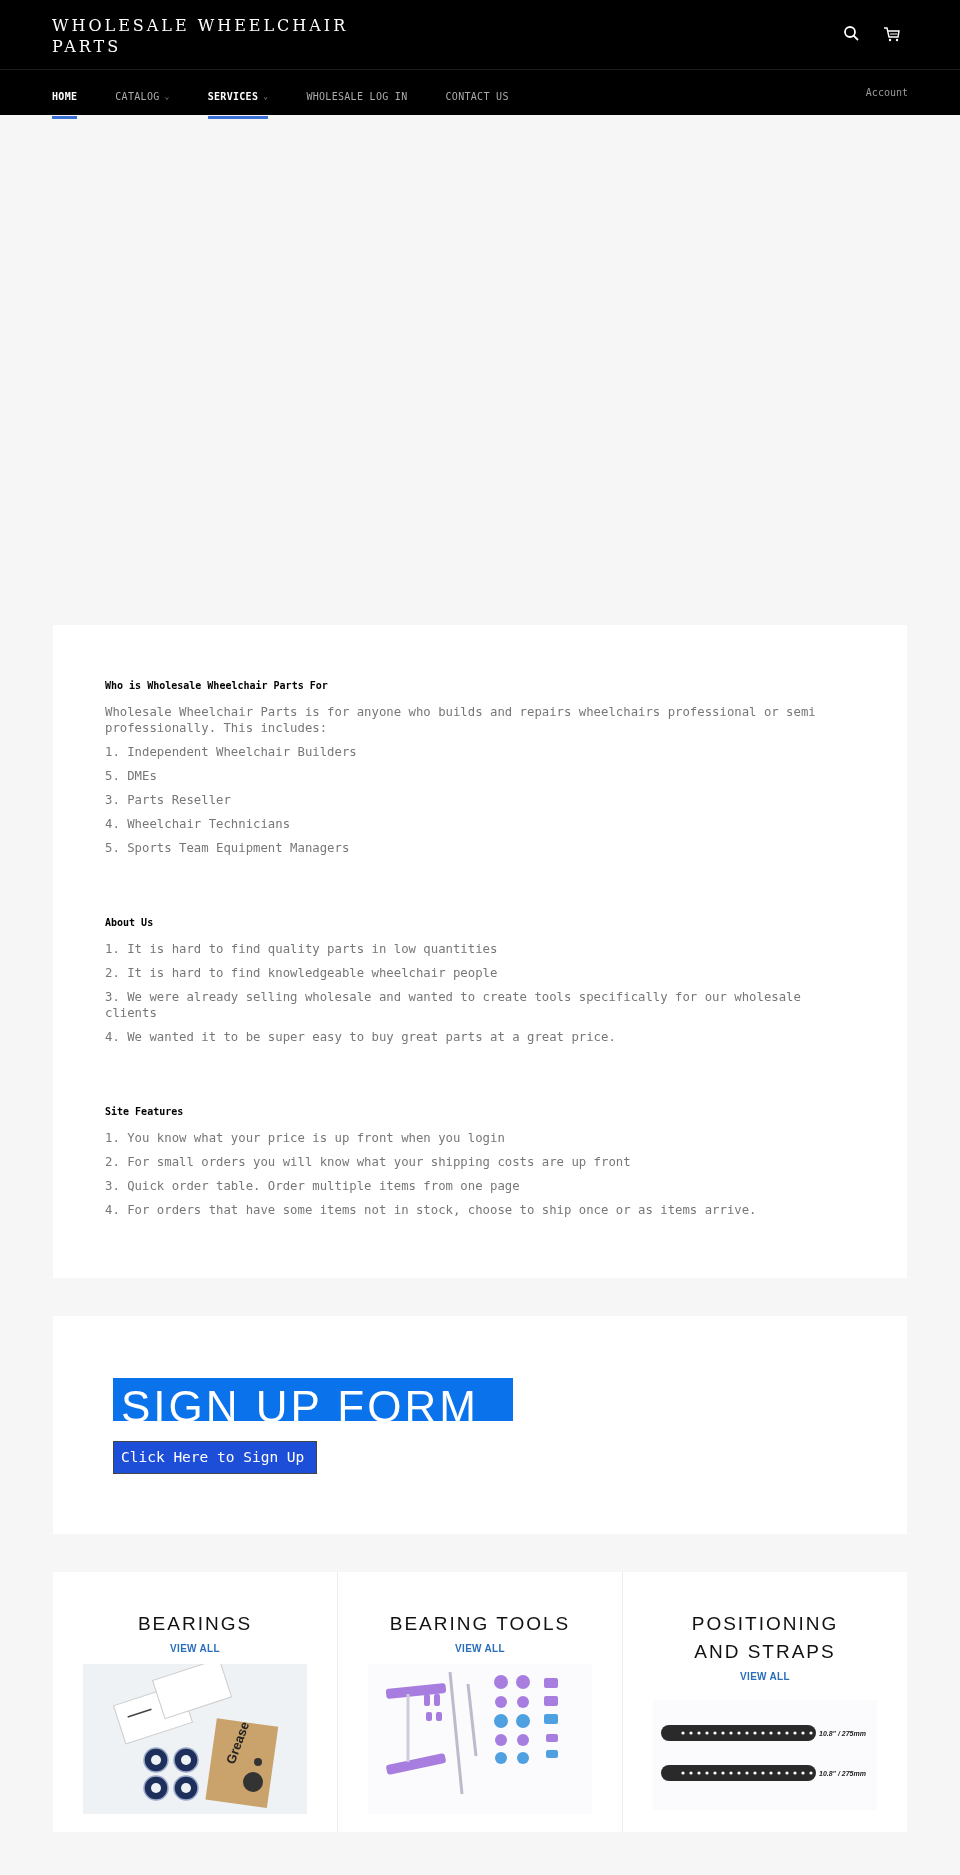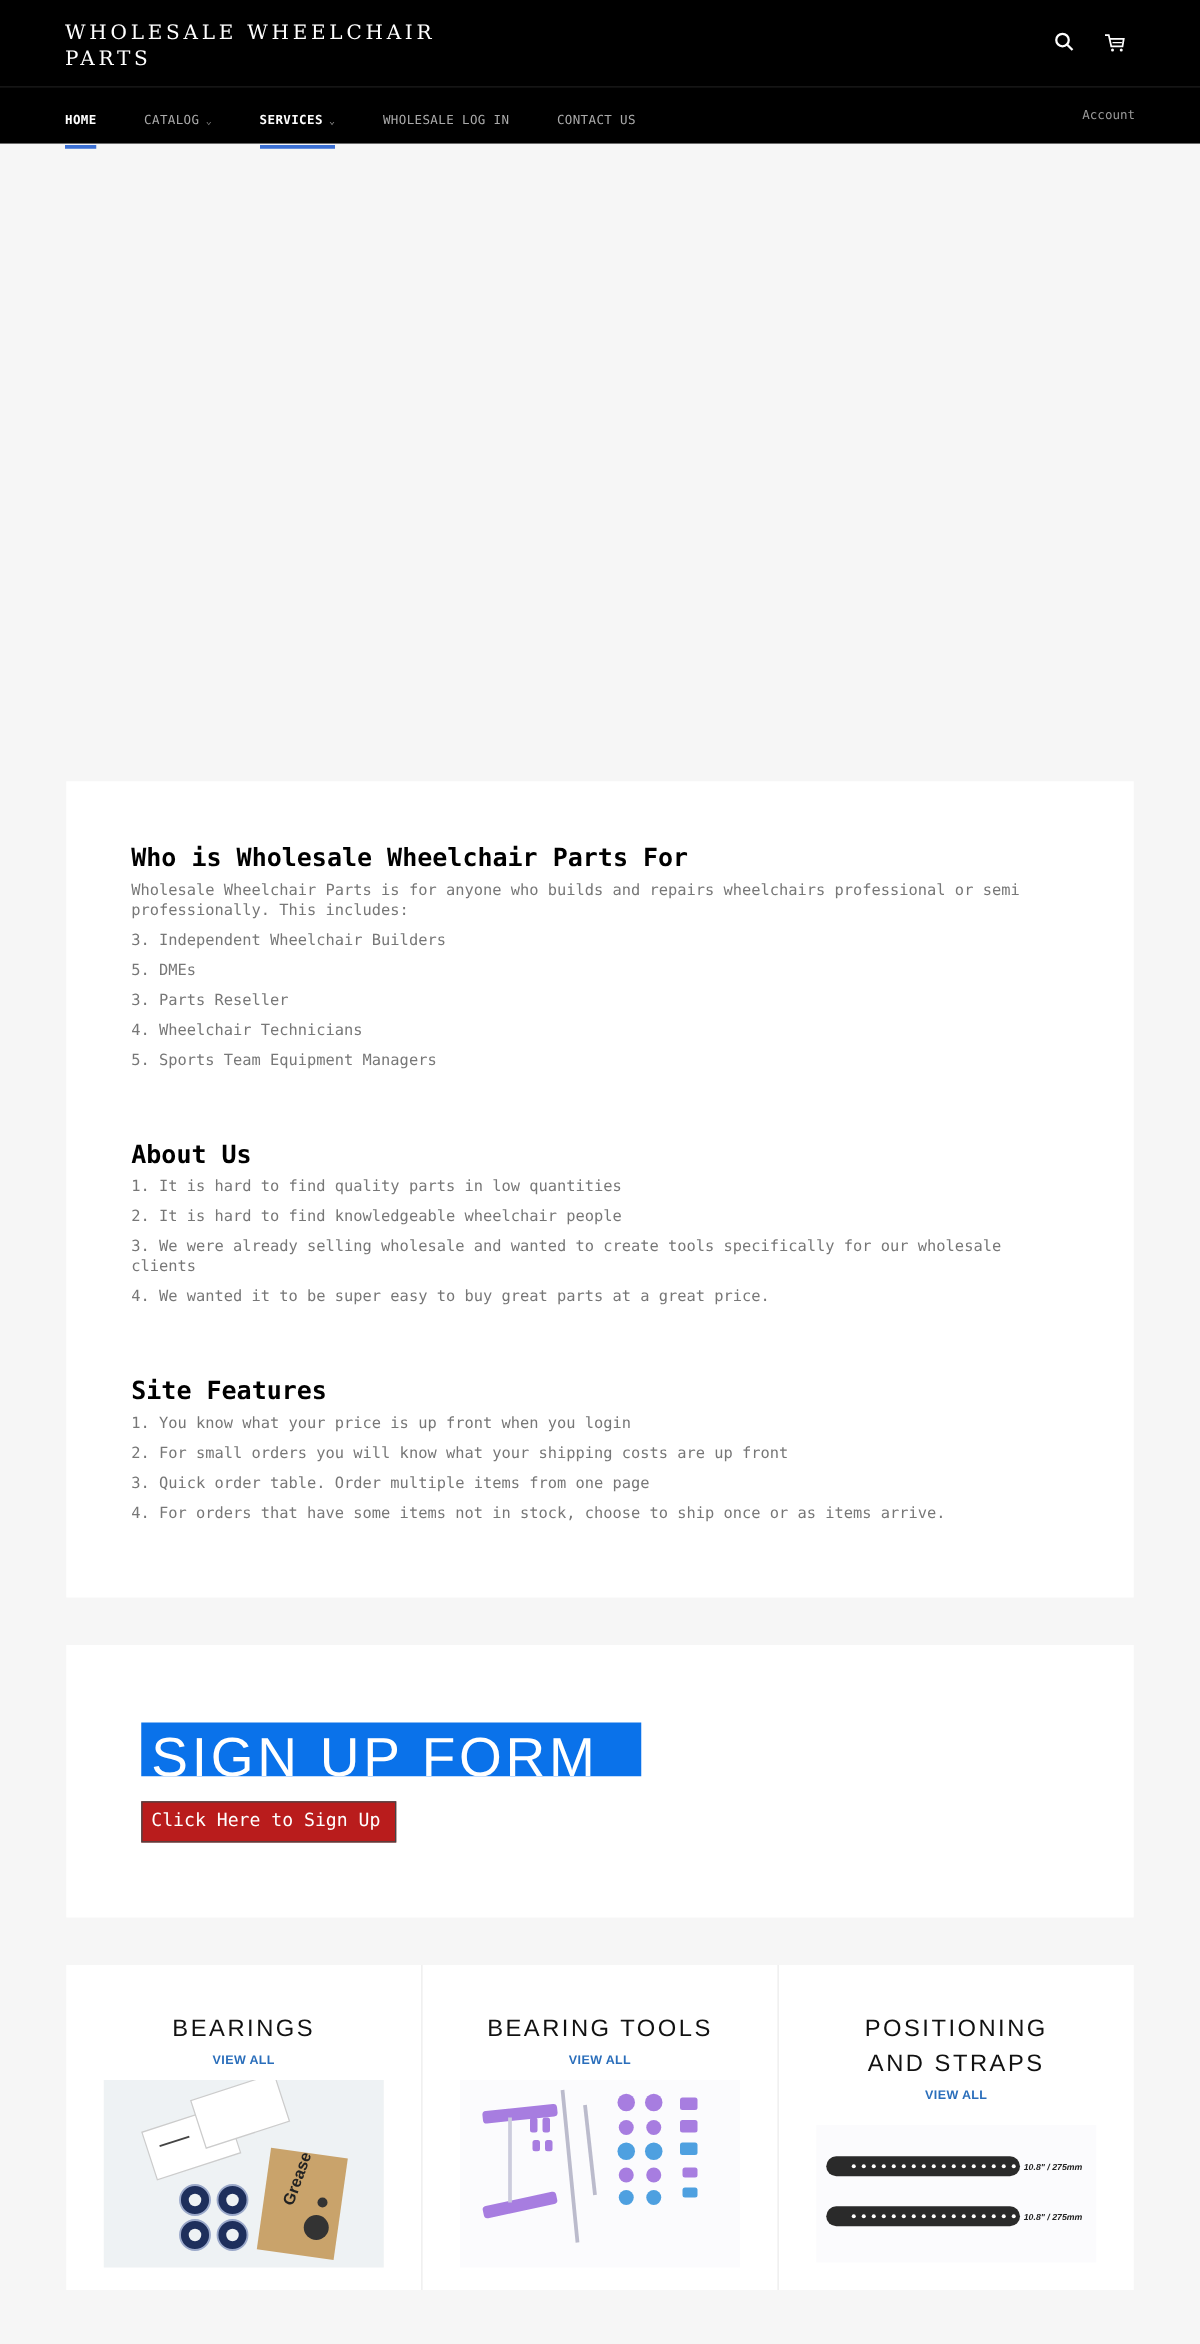--- a/index.html
+++ b/index.html
@@ -25,31 +25,31 @@
       font-size: 10px; color: #999; cursor: pointer; }
 
     
     .hero { height: 510px; background: #f6f6f6; }
 
     
     .card { background: #fff; margin: 0 53px; }
     .rte { padding: 52px 52px 52px; }
     .rte-section { margin-bottom: 58px; }
     .rte-section:last-child { margin-bottom: 0; }
-    .rte h3 { font-size: 20px; font-weight: bold; color: #000; margin-bottom: 9px; line-height: 18px; }
+    .rte h3 { font-size: 10px; font-weight: bold; color: #000; margin-bottom: 9px; line-height: 18px; }
     .rte p { font-size: 12.3px; color: #777; line-height: 16px; margin-bottom: 8px; }
 
     .gap { height: 38px; }
 
     .signup-card { height: 218px; position: relative; }
     .signup-banner { position: absolute; left: 60px; top: 62px; width: 400px; height: 43px;
       background: #0a72ea; color: #fff; font-family: "Liberation Sans", sans-serif;
       font-size: 44px; letter-spacing: 3px; line-height: 57px; padding-left: 8px; white-space: nowrap; overflow: hidden; }
     .signup-btn { position: absolute; left: 60px; top: 125px; width: 204px; height: 33px;
-      background: #b91c1c; color: #fff; font-family: "DejaVu Sans Mono", monospace; font-size: 14.5px;
+      background: #1d4ed8; color: #fff; font-family: "DejaVu Sans Mono", monospace; font-size: 14.5px;
       border: 1px solid #444; line-height: 31px; padding-left: 7px; cursor: pointer; white-space: nowrap; }
 
     
     .collections { display: flex; background: #fff; margin: 0 53px; height: 260px; }
     .col { flex: 1; border-right: 1px solid #ececec; text-align: center; padding-top: 38px; }
     .col:last-child { border-right: none; }
     .col-title { font-family: "Liberation Sans", sans-serif; font-size: 19px; letter-spacing: 2px;
       color: #111; line-height: 28px; text-transform: uppercase; }
     .col-link { display: block; font-family: "Liberation Sans", sans-serif; font-weight: bold;
       font-size: 10px; color: #2a6ebb; margin-top: 5px; letter-spacing: 0.3px; text-decoration: none; cursor: pointer; }
@@ -108,21 +108,21 @@
   </nav>
 </header>
 
 <div class="hero"></div>
 
 <section class="card">
   <div class="rte">
     <div class="rte-section">
       <h3>Who is Wholesale Wheelchair Parts For</h3>
       <p>Wholesale Wheelchair Parts is for anyone who builds and repairs wheelchairs professional or semi professionally. This includes:</p>
-      <p>3. Independent Wheelchair Builders</p>
+      <p>1. Independent Wheelchair Builders</p>
       <p>5. DMEs</p>
       <p>3. Parts Reseller</p>
       <p>4. Wheelchair Technicians</p>
       <p>5. Sports Team Equipment Managers</p>
     </div>
     <div class="rte-section">
       <h3>About Us</h3>
       <p>1. It is hard to find quality parts in low quantities</p>
       <p>2. It is hard to find knowledgeable wheelchair people</p>
       <p>3. We were already selling wholesale and wanted to create tools specifically for our wholesale clients</p>

